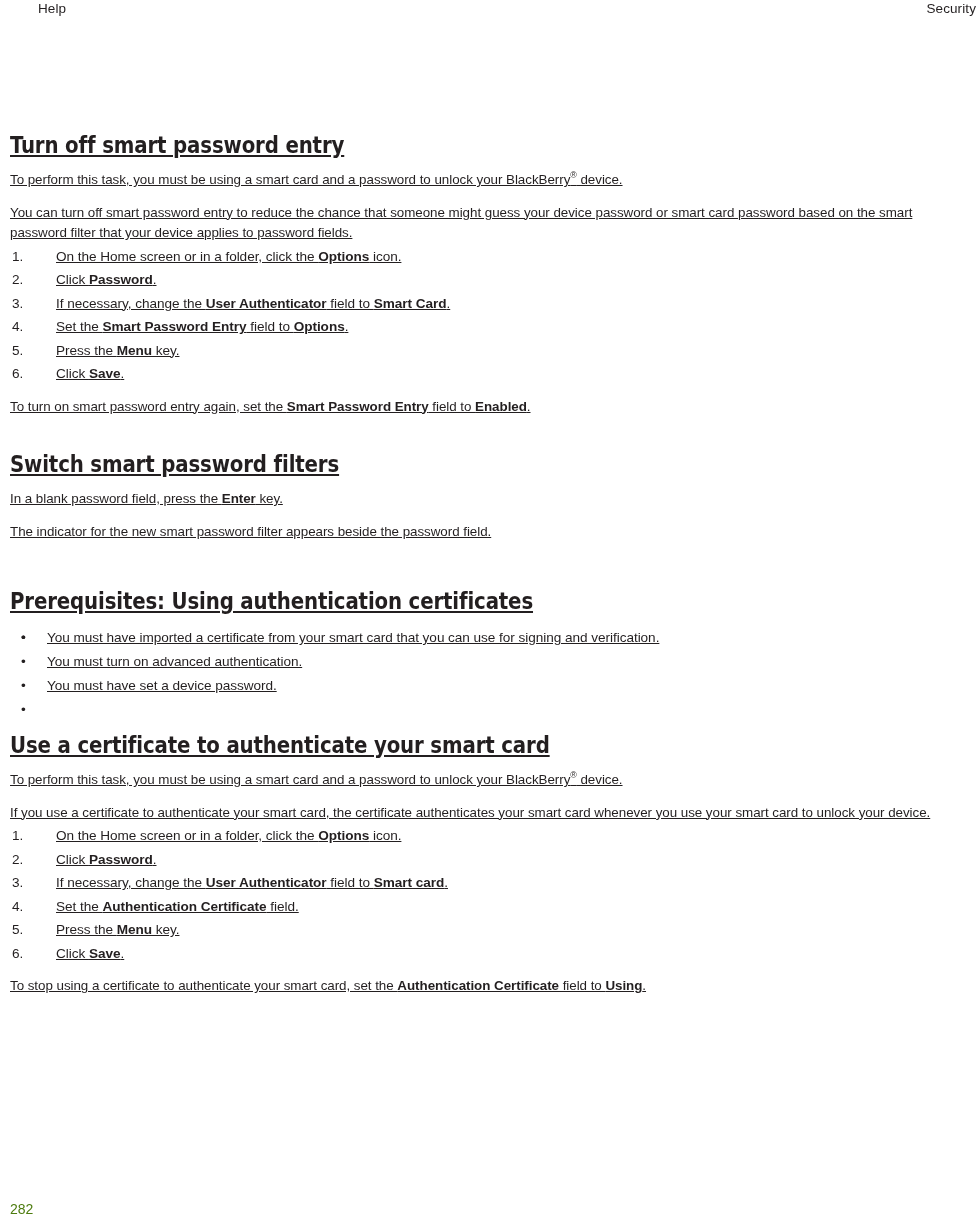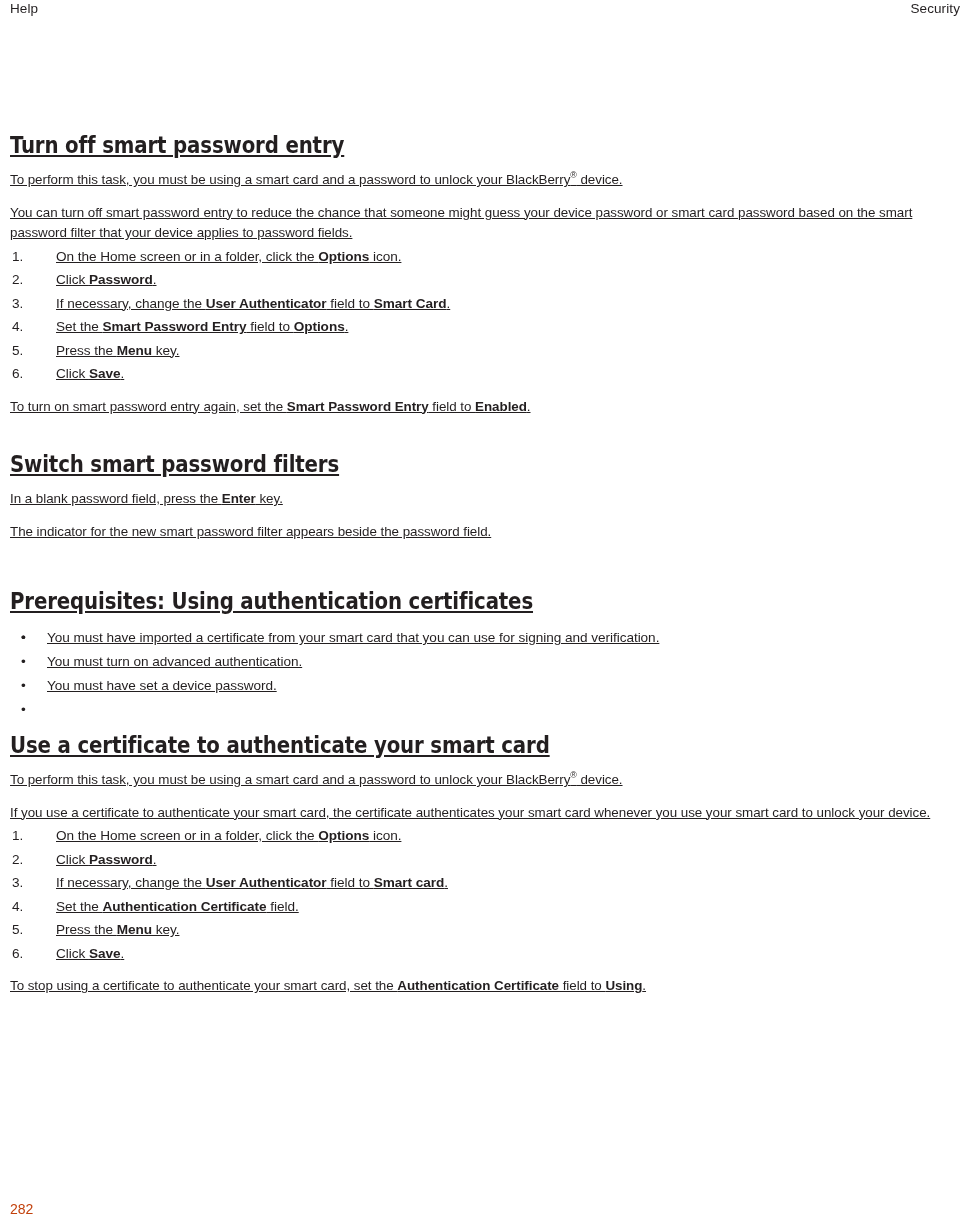--- a/index.html
+++ b/index.html
@@ -33,22 +33,22 @@
     right: 0px;
     height: 22px;
     display: flex;
     justify-content: space-between;
     align-items: flex-start;
     font-size: 13.5px;
     line-height: 17px;
     color: #231f20;
     letter-spacing: 0.1px;
   }
-  .runhead .rh-left { text-align: left; }
-  .runhead .rh-right { padding-right: 16px; }
+  .runhead .rh-left { text-align: left; margin-left: 28px; }
+  .runhead .rh-right { padding-right: 0px; }
 
   
   .content {
     position: absolute;
     top: 132px;
     left: 10px;
     width: 958px;
     text-decoration: underline;
   }
 
@@ -130,21 +130,21 @@
     line-height: 0;
   }
 
   
   .folio {
     position: absolute;
     left: 10px;
     bottom: 10px;
     font-size: 14px;
     line-height: 18px;
-    color: #c2410c;
+    color: #4d7c0f;
   }
 </style>
 </head>
 <body>
 
 <div class="page">
 
   <div class="runhead">
     <span class="rh-left">Help</span>
     <span class="rh-right">Security</span>

